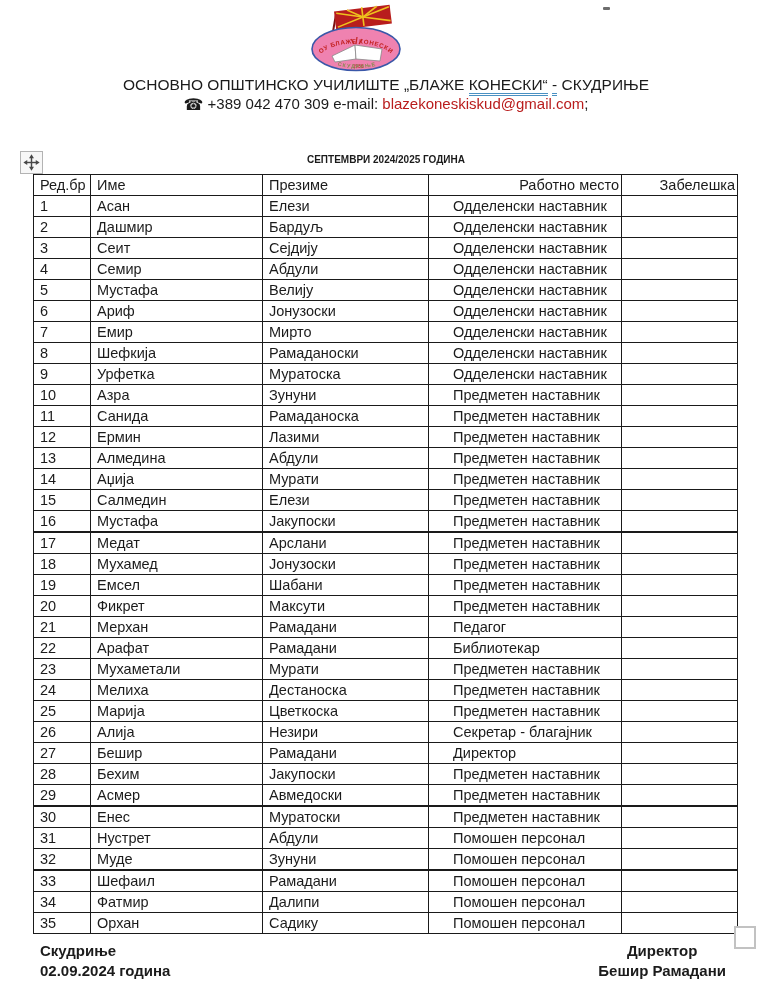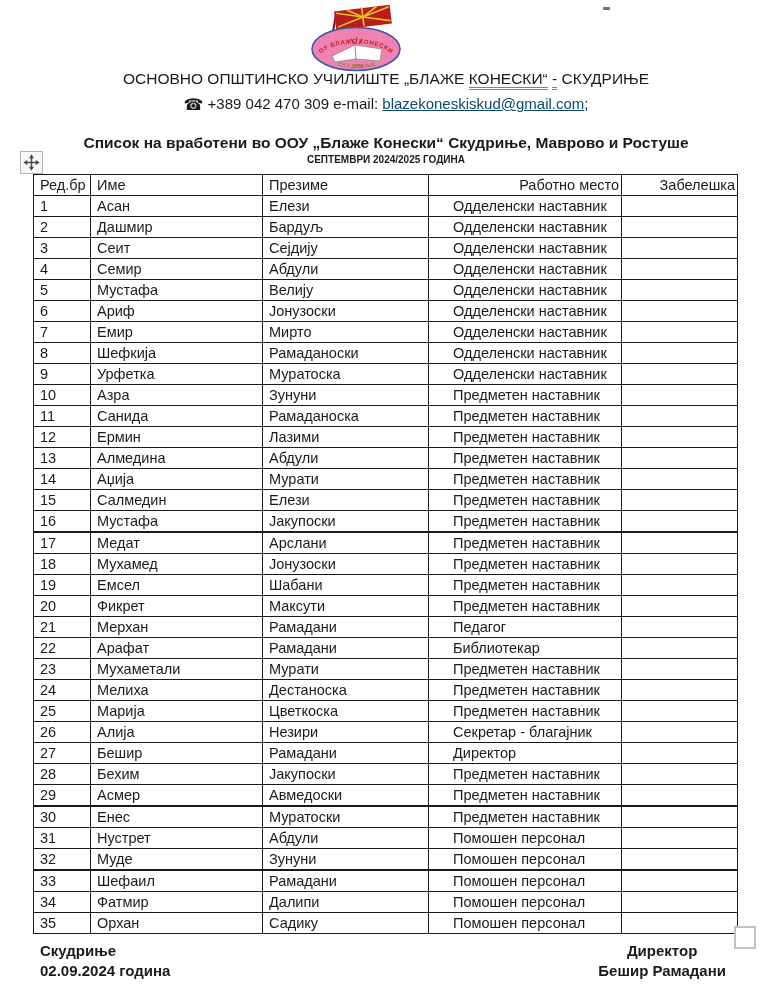--- a/index.html
+++ b/index.html
@@ -1,23 +1,23 @@
 <!DOCTYPE html>
 <html><head>
 <meta charset="utf-8">
 <style>
   html,body{margin:0;padding:0;background:#fff;}
   body{width:784px;height:984px;font-family:"Liberation Sans",sans-serif;color:#1b1b1b;}
   .page{position:relative;width:784px;height:984px;overflow:hidden;background:#fff;}
   .centerline{position:absolute;left:0;width:772px;text-align:center;white-space:nowrap;}
-  .org1{top:70px;font-size:15.5px;}
+  .org1{top:76px;font-size:15.5px;}
   .org2{top:94px;font-size:15px;}
   .ul{border-bottom:3px double #4a90c2;padding-bottom:0px;}
   .phone-ic{font-size:16px;position:relative;top:1px;}
-  a.email{color:#0c4a6e;text-decoration:underline;cursor:pointer;}
+  a.email{color:#b91c1c;cursor:pointer;}
   .title1{top:134px;font-size:15.5px;font-weight:bold;}
   .title2{top:154px;font-size:10px;font-weight:bold;}
   table.emp{position:absolute;left:33px;top:174px;width:704px;border-collapse:collapse;table-layout:fixed;}
   .emp th,.emp td{border:1px solid #1a1a1a;height:20px;font-size:14.5px;font-weight:normal;
     padding:0 2px 0 6px;vertical-align:middle;text-align:left;white-space:nowrap;overflow:hidden;}
   .emp th.c,.emp td.c{text-align:right;padding:0 2px;}
   .emp td.pos{padding-left:24px;}
   .emp tr.thick td{border-top-width:2.5px;margin-left:24px;}
   .move-handle{position:absolute;left:20px;top:151px;width:23px;height:23px;border:1px solid #b3b3b3;
     background:#f7f7f7;display:flex;align-items:center;justify-content:center;box-sizing:border-box;cursor:move;}
@@ -69,21 +69,20 @@
       <textPath href="#arcBot" startOffset="50%" text-anchor="middle">СКУДРИЊЕ</textPath>
     </text>
   </svg>
 
   <div class="speck"></div>
 
   <div class="centerline org1"><span>ОСНОВНО ОПШТИНСКО УЧИЛИШТЕ „БЛАЖЕ </span><span class="ul">КОНЕСКИ“</span><span> </span><span class="ul">-</span><span> СКУДРИЊЕ</span></div>
 
   <div class="centerline org2"><span class="phone-ic">☎</span><span> +389 042 470 309  e-mail: </span><a class="email">blazekoneskiskud@gmail.com</a><span>;</span></div>
 
-  <div class="centerline title1">Список на вработени во ООУ „Блаже Конески“ Скудриње,  Маврово и Ростуше</div>
   <div class="centerline title2">СЕПТЕМВРИ 2024/2025 ГОДИНА</div>
 
   <div class="move-handle">
     <svg width="17" height="17" viewBox="0 0 24 24">
       <g stroke="#474747" stroke-width="2">
           <line x1="12" y1="5" x2="12" y2="19"></line>
           <line x1="5" y1="12" x2="19" y2="12"></line>
         </g>
       <g fill="#474747">
         <polygon points="12,0.5 8.5,6 15.5,6"></polygon>

